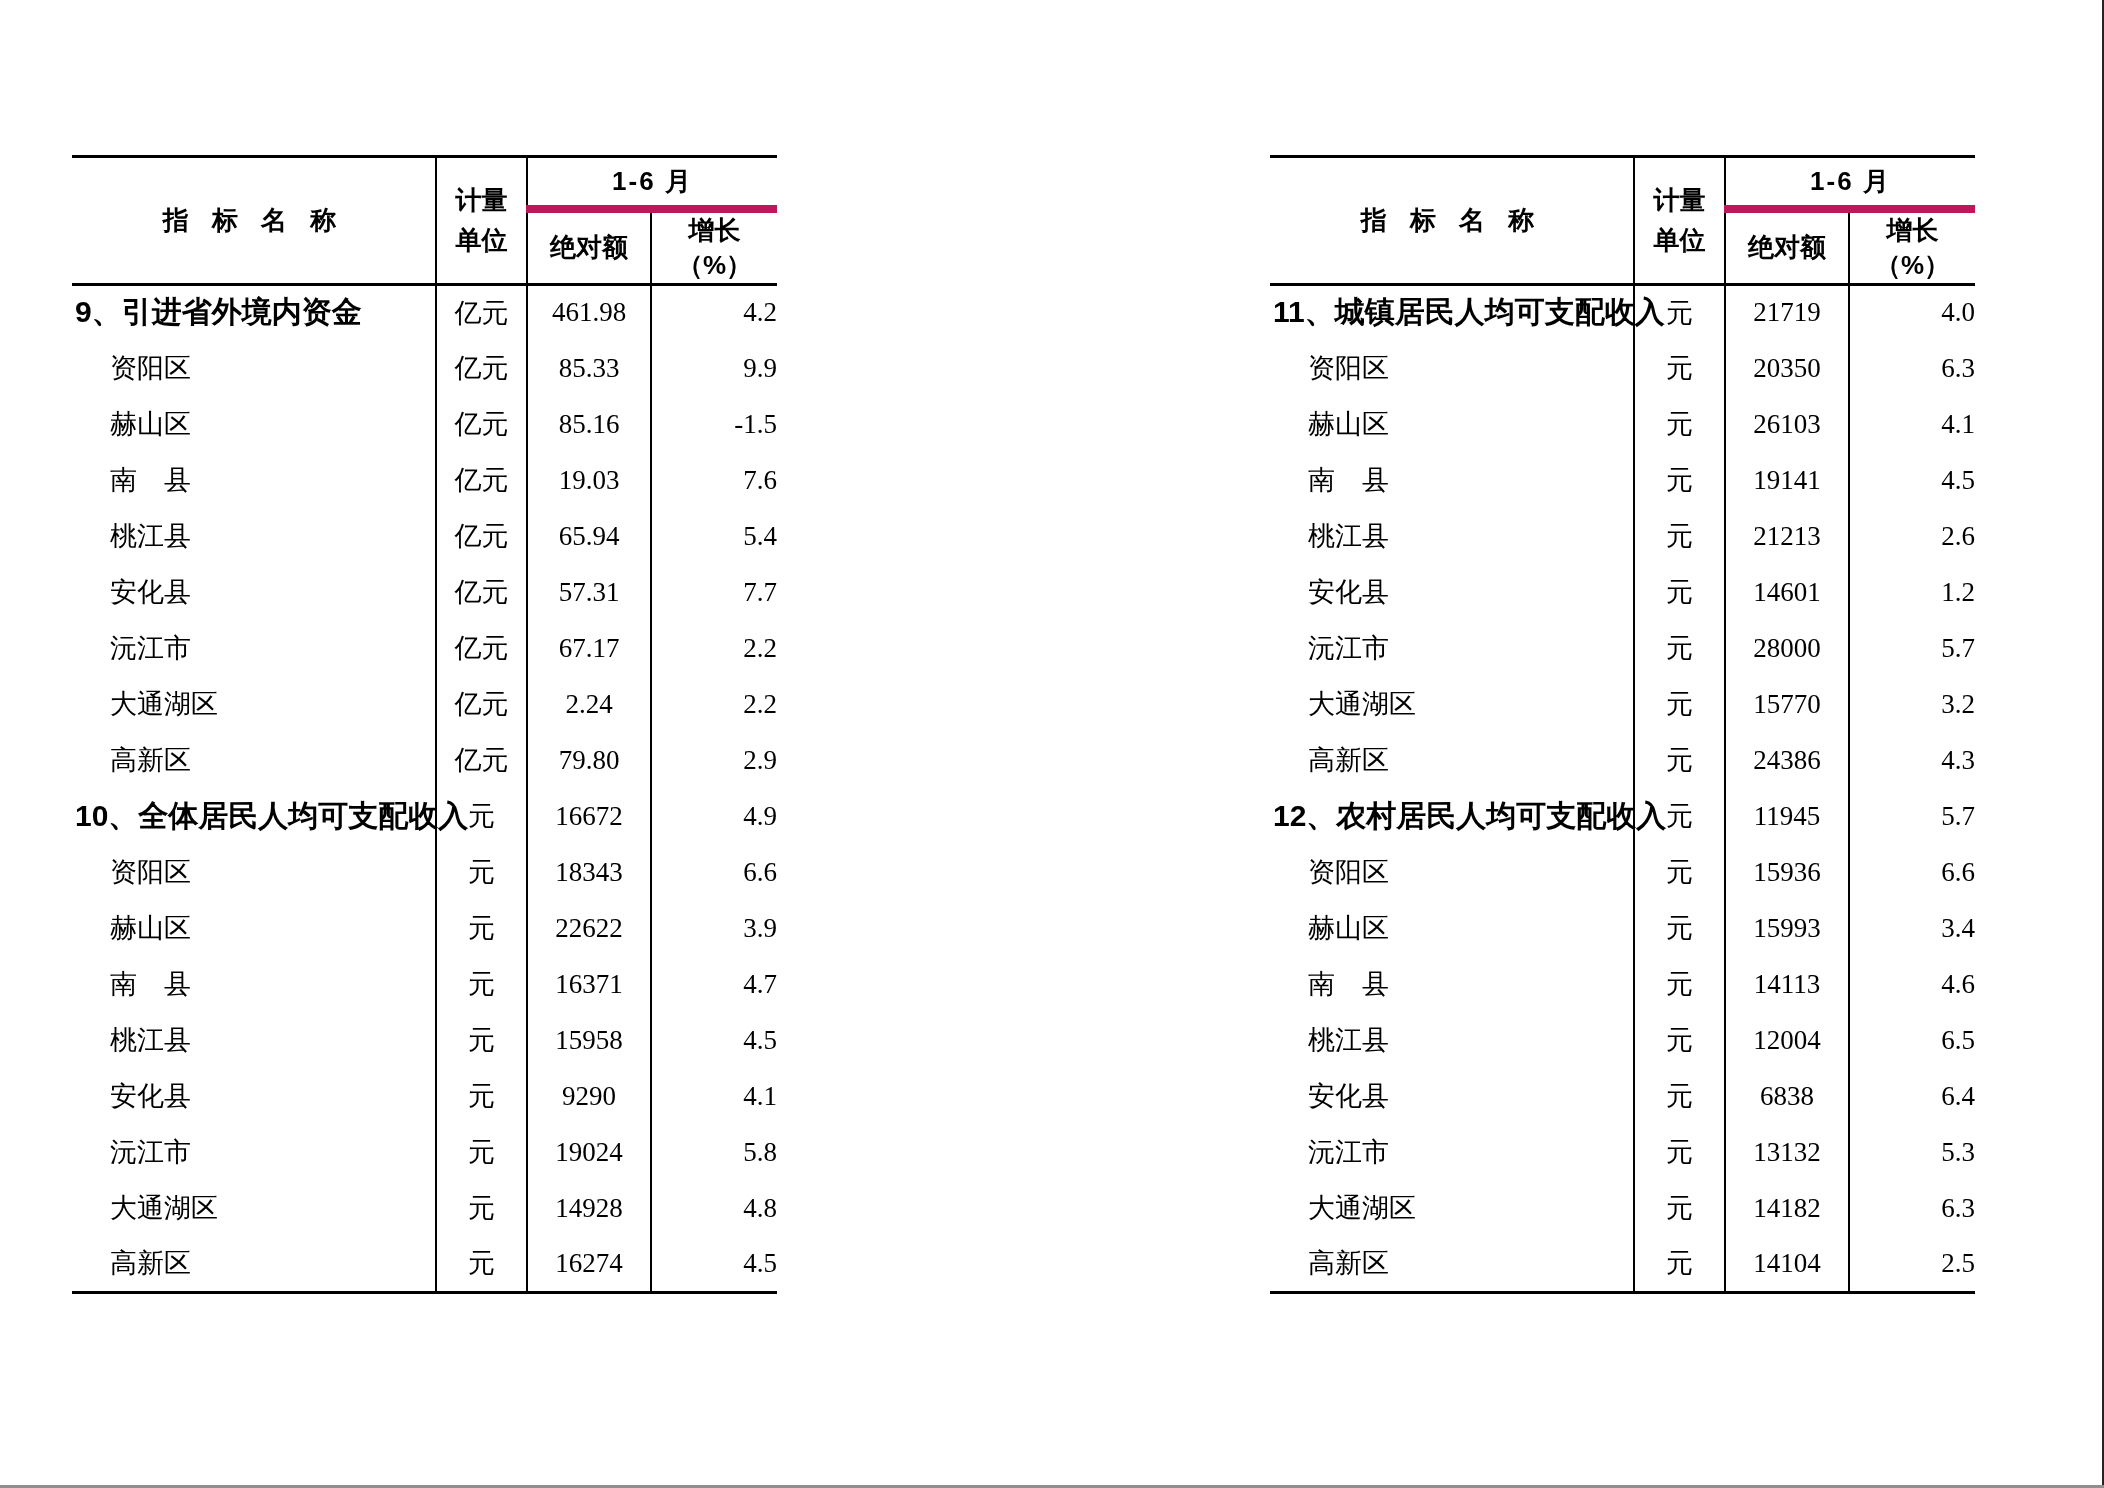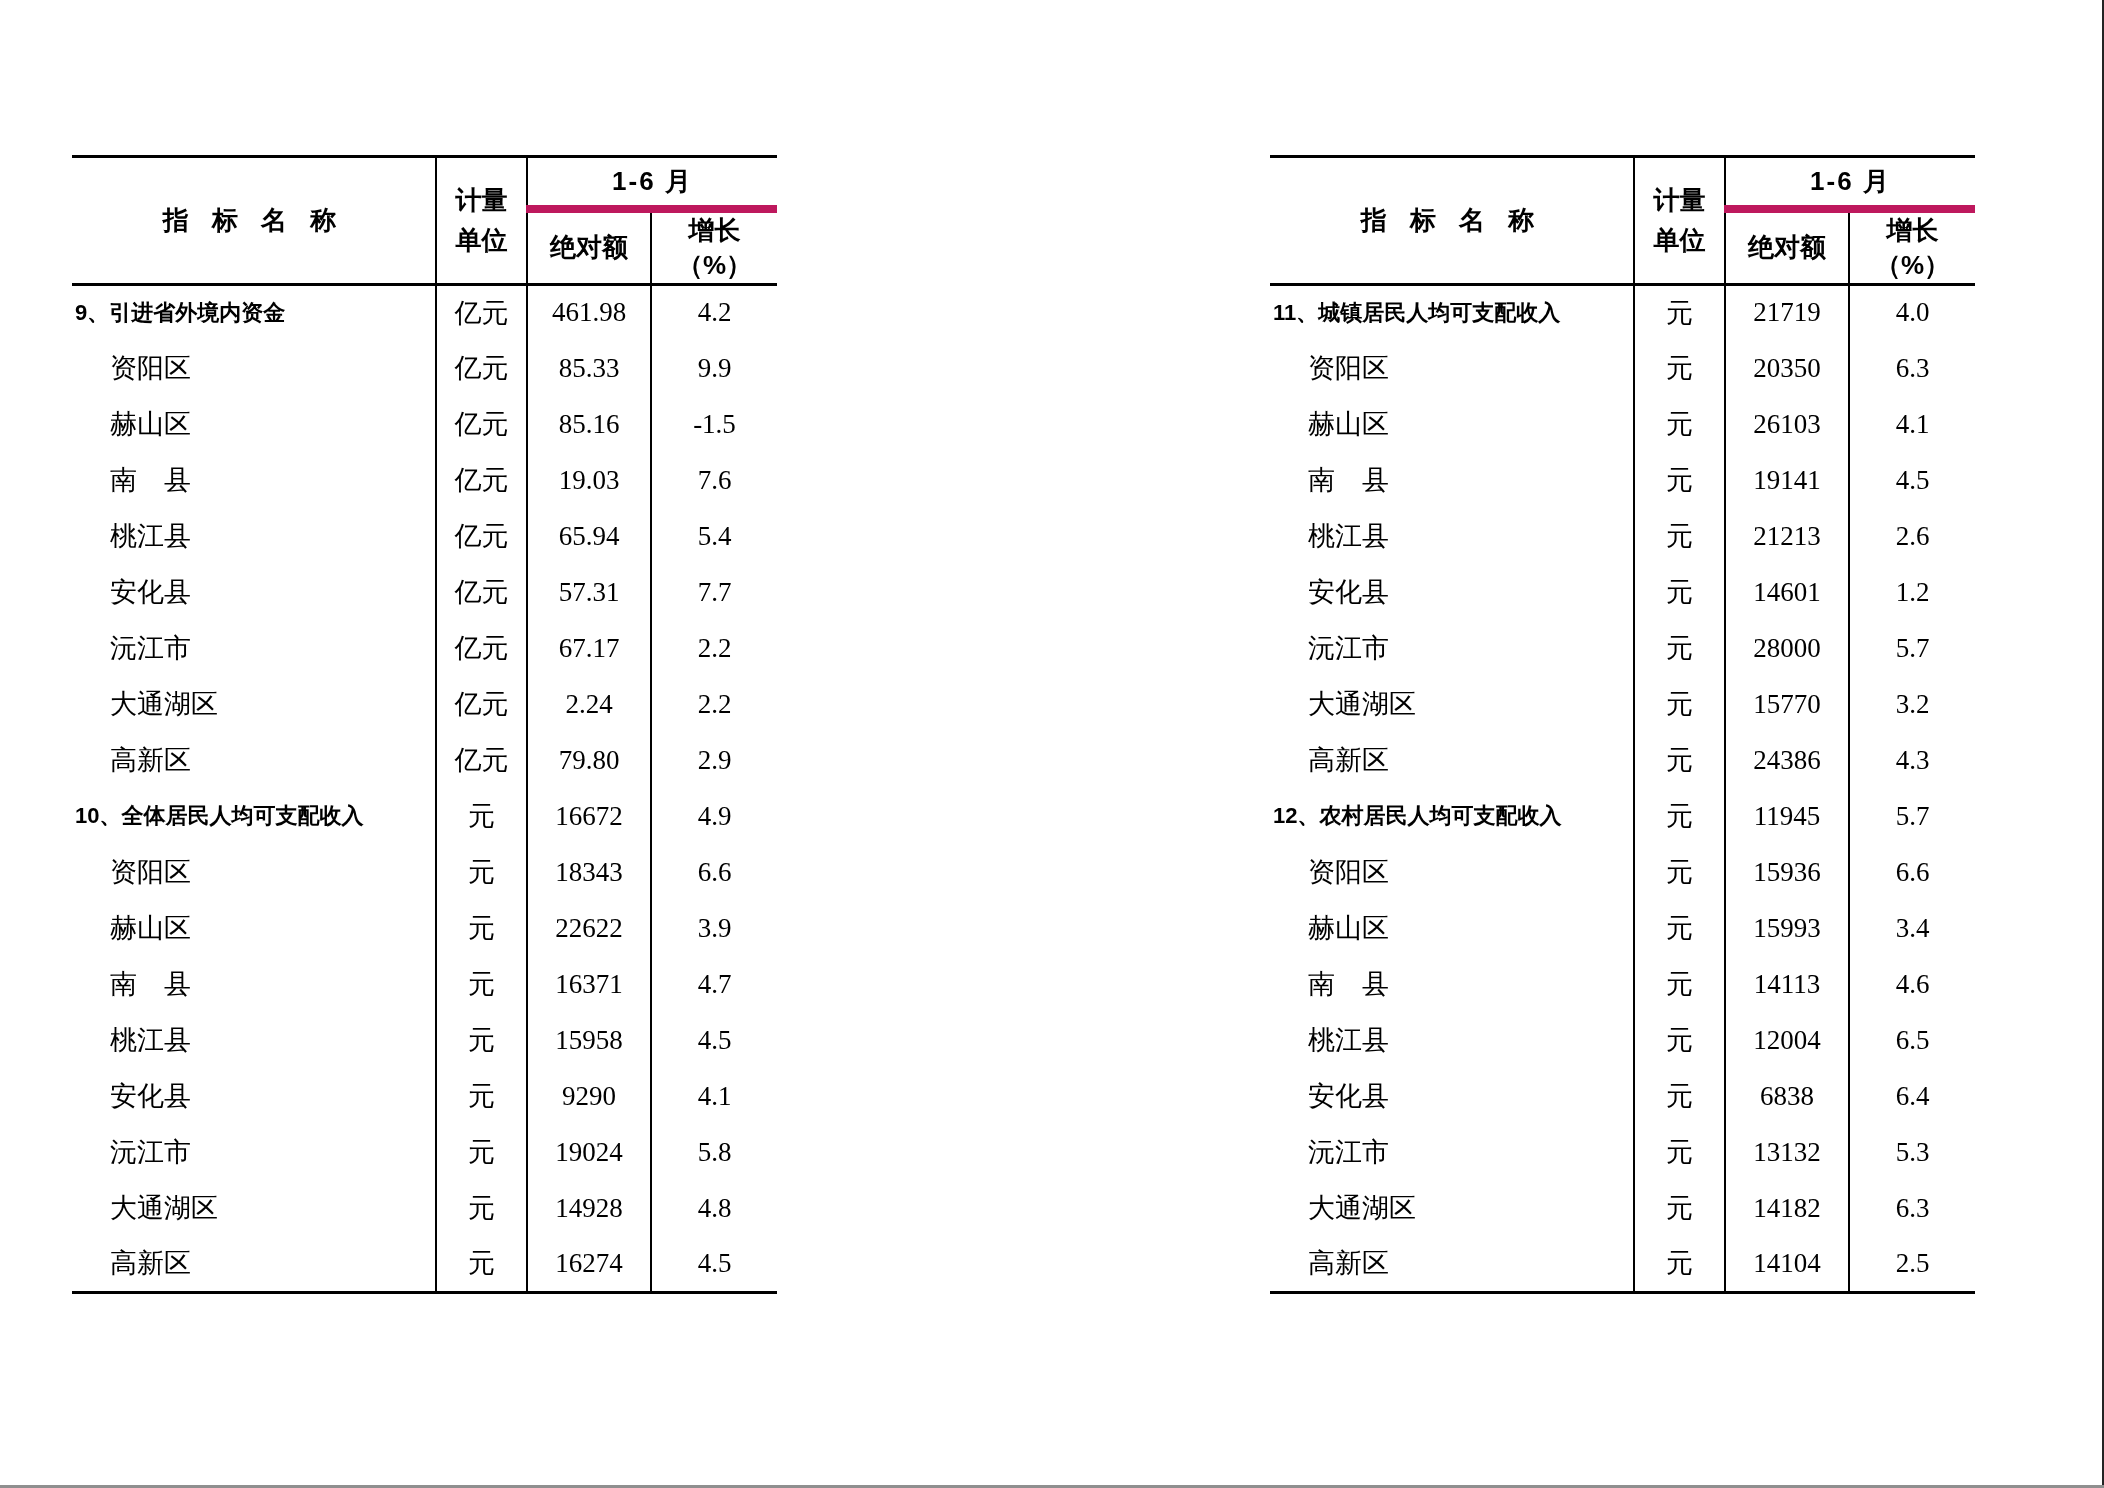--- a/index.html
+++ b/index.html
@@ -55,27 +55,27 @@
 
   tbody tr { height: 56px; }
   tbody td {
     font-size: 27px;
     vertical-align: middle;
     white-space: nowrap;
   }
   tbody td.name   { text-align: left; padding-left: 38px; }
   tbody td.unit   { text-align: center; margin-top: 22px; }
   tbody td.abs    { text-align: center; }
-  tbody td.growth { text-align: center; }
+  tbody td.growth { text-align: right; }
 
   tbody tr.main td.name {
     padding-left: 3px;
     font-family: "Liberation Sans", "DejaVu Sans", sans-serif;
     font-weight: bold;
-    font-size: 22px;
+    font-size: 30px;
   }
 </style>
 </head>
 <body>
 
 <table class="stat-table" id="table-left">
   <colgroup>
     <col class="c-name">
       <col class="c-unit">
       <col class="c-abs">

